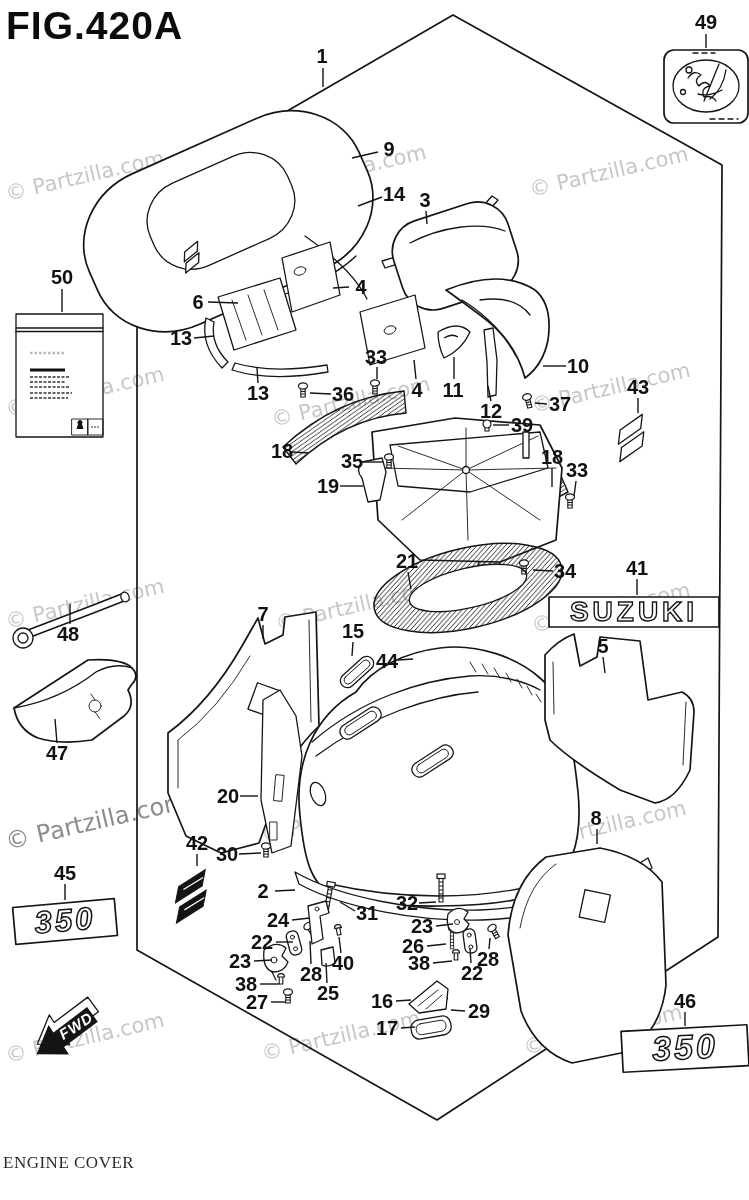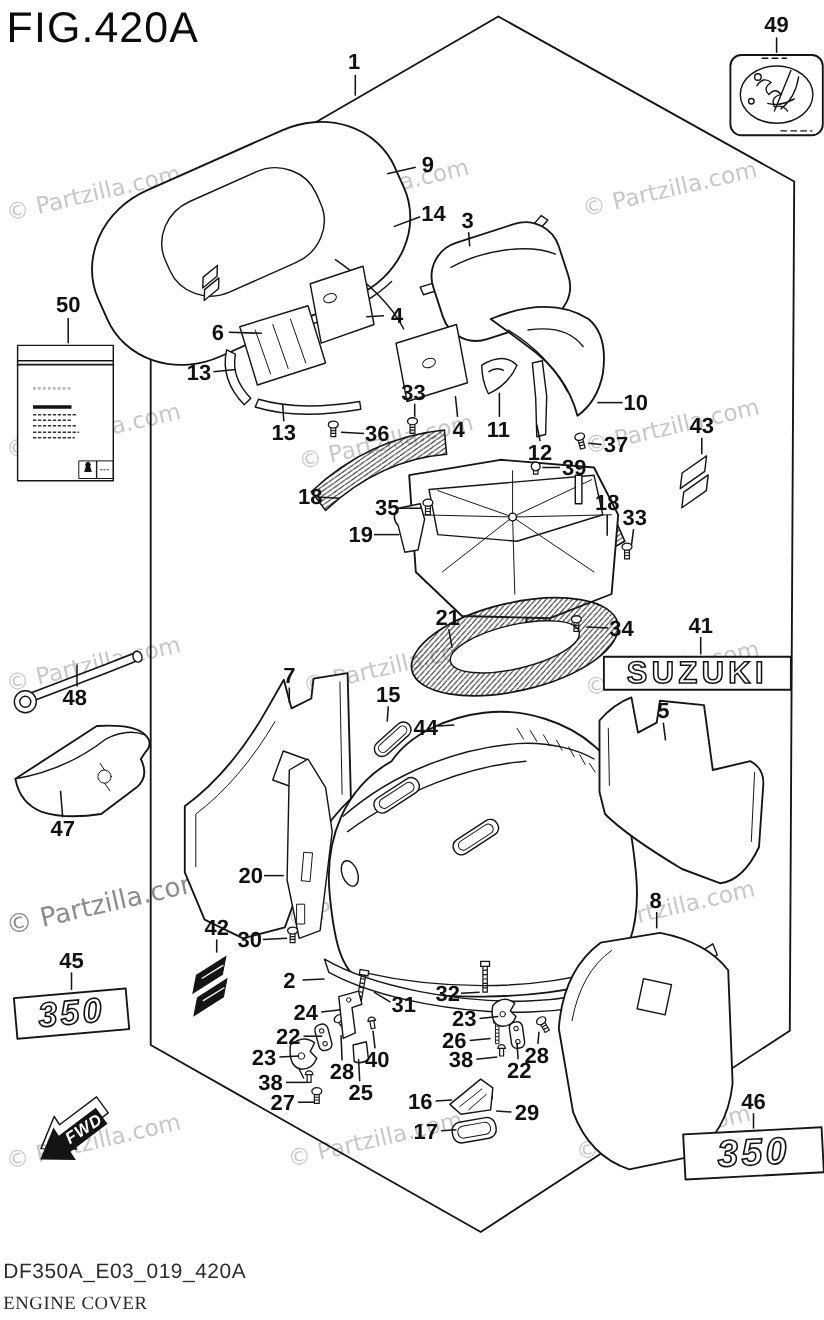--- a/index.html
+++ b/index.html
@@ -2,21 +2,21 @@
 <html><head>
 <meta charset="utf-8">
 <style>
   html,body{margin:0;padding:0;background:#fff;}
   #stage{position:relative;width:749px;height:1200px;background:#fff;overflow:hidden;
          font-family:"Liberation Sans",sans-serif;}
   #watermark-layer{position:absolute;inset:0;z-index:1;}
   .wm{position:absolute;white-space:nowrap;font-family:"DejaVu Sans",sans-serif;
       transform-origin:0 50%;user-select:none;}
   #fig-title{position:absolute;left:6px;top:4px;z-index:3;
-             font-family:"Liberation Sans",sans-serif;font-weight:400;
+             font-family:"Liberation Sans",sans-serif;font-weight:700;
              font-size:39px;letter-spacing:1px;color:#0c0c0c;}
   #diagram{position:absolute;left:0;top:0;z-index:2;}
   .ln{stroke:#151515;stroke-width:1.3;fill:none;stroke-linecap:round;stroke-linejoin:round;}
   .lnW{stroke:#151515;stroke-width:1.3;fill:#fff;stroke-linejoin:round;}
   .thick{stroke-width:1.7;}
   .thin{stroke-width:0.9;}
   #part-labels text{font:700 20px "Liberation Sans",sans-serif;fill:#111;text-anchor:middle;}
   #part-labels line{stroke:#151515;stroke-width:1.4;}
   .badge-text{font:italic 700 31px "Liberation Sans",sans-serif;fill:#fff;stroke:#131313;
               stroke-width:1.5px;letter-spacing:3px;text-anchor:middle;}
@@ -438,16 +438,15 @@
         <line x1="685" y1="1012" x2="685" y2="1026"></line>
         <text x="685" y="1008">46</text>
         <line x1="706" y1="34" x2="706" y2="48"></line>
         <text x="706" y="29">49</text>
         <line x1="62" y1="289" x2="62" y2="312"></line>
         <text x="62" y="284">50</text>
       </g>
   </svg>
 
   <div id="footer">
-    <div class="code">DF350A_E03_019_420A</div>
     <div class="name">ENGINE COVER</div>
   </div>
 </div>
 
 </body></html>

